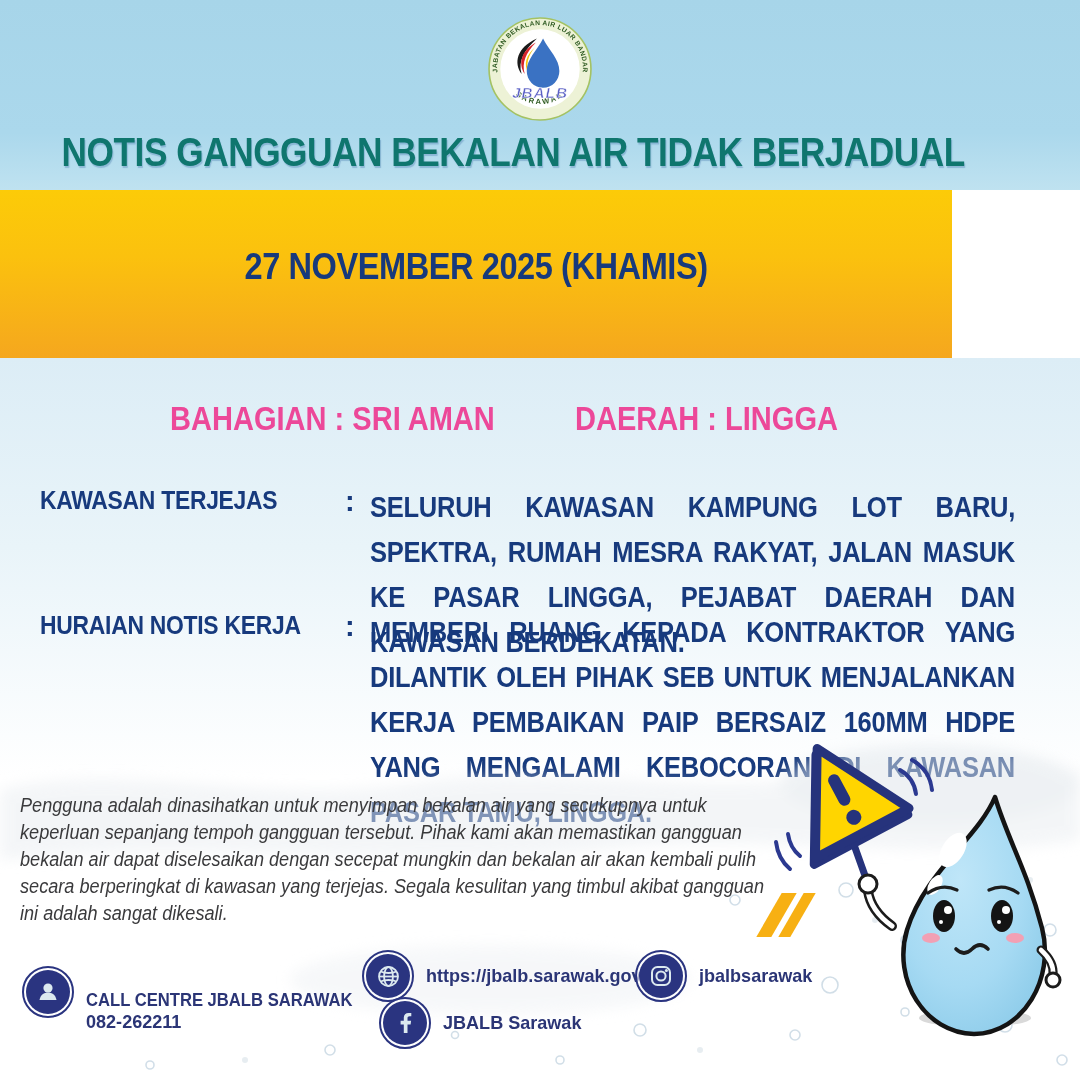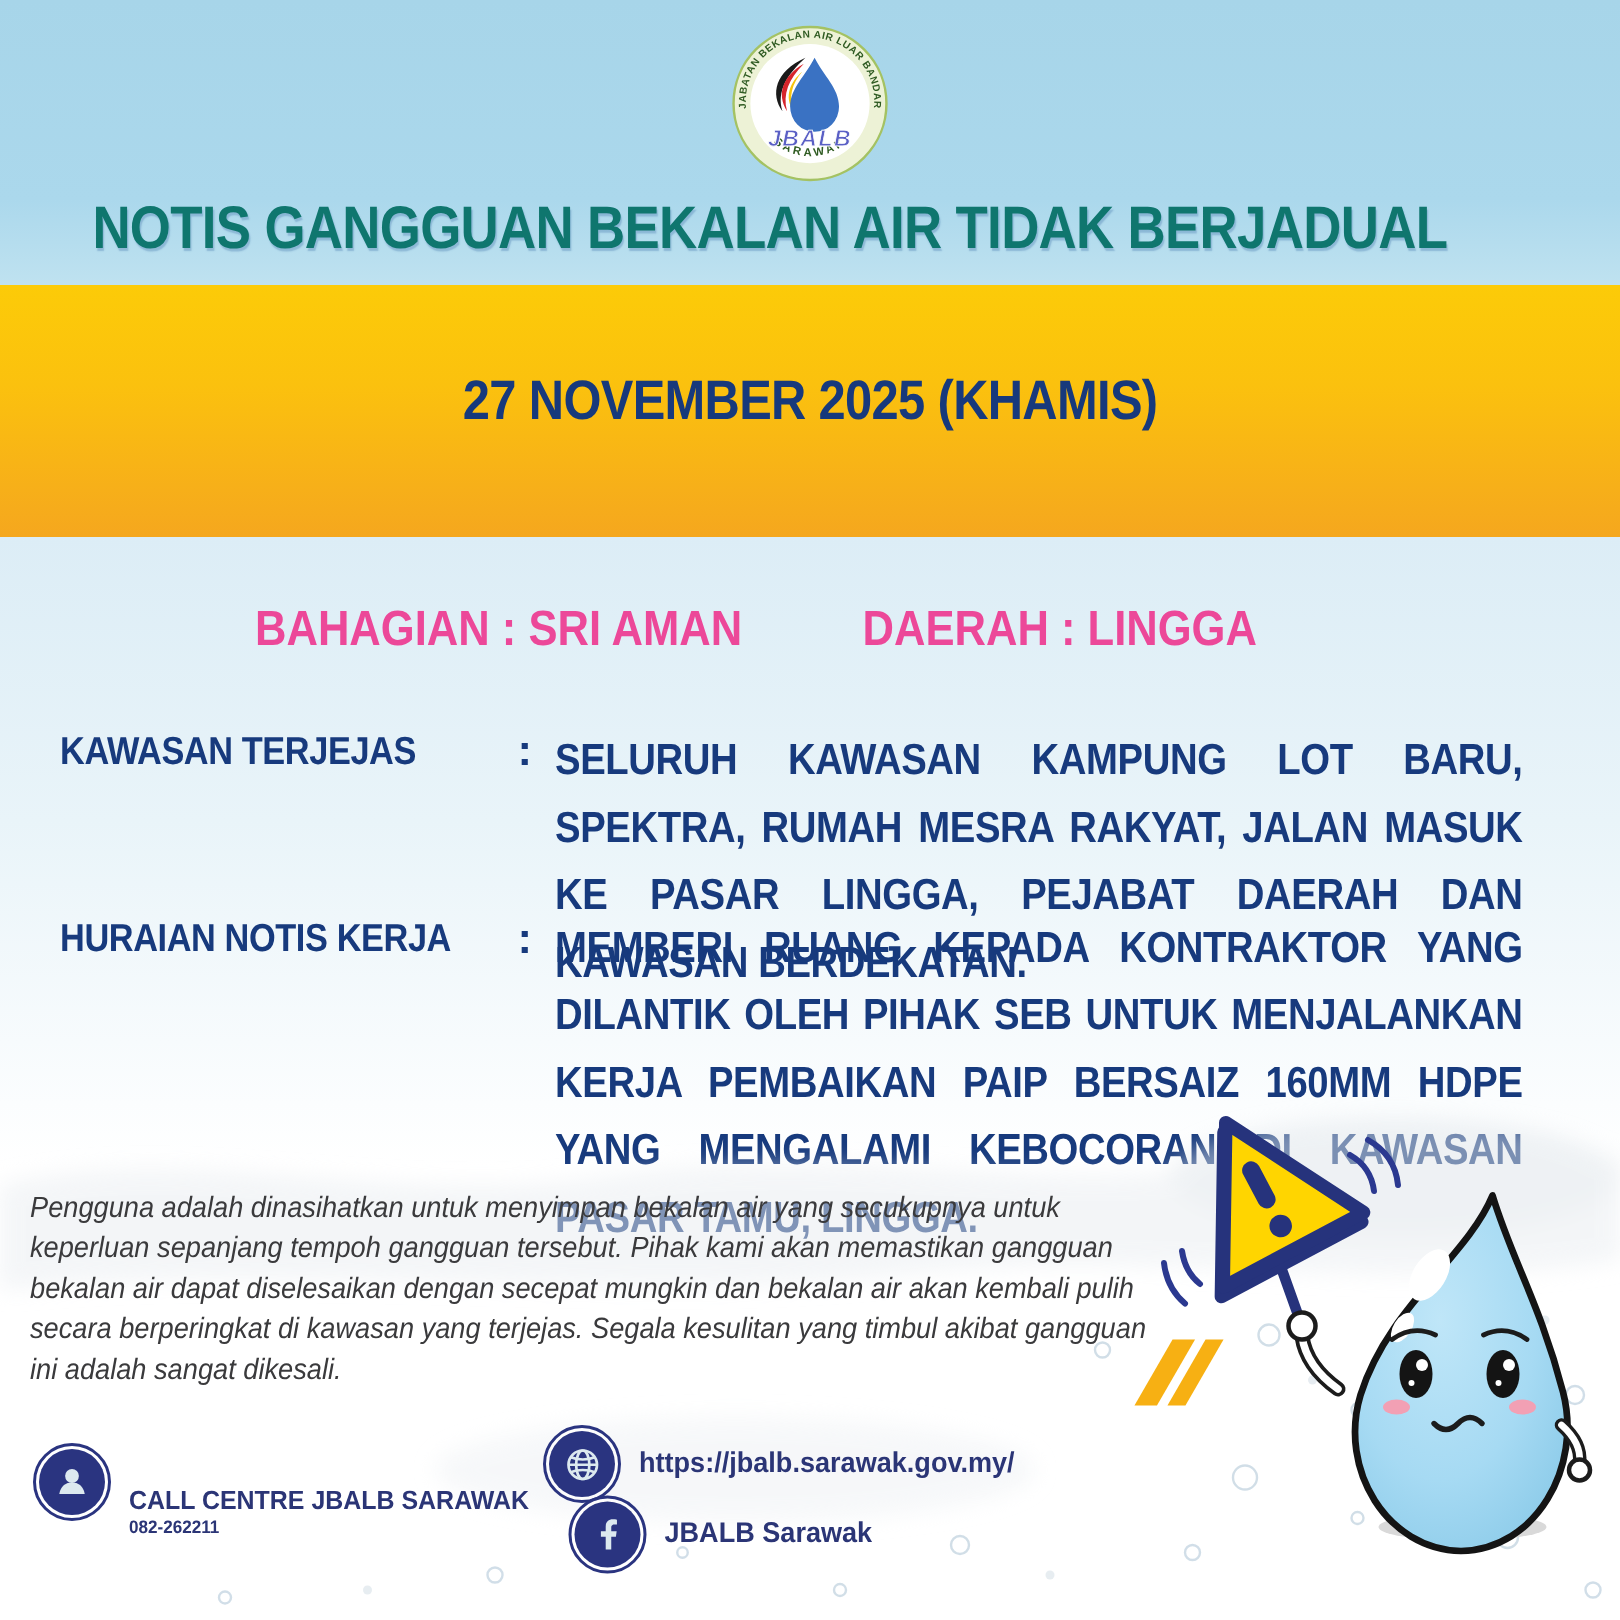--- a/index.html
+++ b/index.html
@@ -17,21 +17,21 @@
   .bottom-band{ position:absolute; left:0; top:778px; width:1080px; height:302px; background:#ffffff; }
   .cx { display:inline-block; transform:scaleX(0.88); transform-origin:center center; white-space:nowrap; }
   .cxl { display:inline-block; transform:scaleX(0.88); transform-origin:left center; white-space:nowrap; }
 
   .logo-wrap{ position:absolute; left:487px; top:16px; width:106px; height:106px; }
 
   .page-title{ position:absolute; left:0; top:130px; width:1007px; text-align:center;
     font-size:40px; font-weight:700; letter-spacing:-0.5px; color:#0f766e;
     text-shadow:1px 2px 1px rgba(90,140,185,0.45); }
 
-  .date-banner{ position:absolute; left:0; top:190px; width:1080px; height:168px;
+  .date-banner{ position:absolute; left:0; top:190px; width:952px; height:168px;
     background:linear-gradient(180deg,#fccb08 0%,#fbc10e 40%,#f5a71e 100%);
     display:flex; flex-direction:column; justify-content:center; align-items:center;
     gap:8px; padding-bottom:14px; }
   .date-banner .line{ font-size:37px; font-weight:700; color:#17397c; letter-spacing:-0.5px; }
 
   .region-row{ position:absolute; left:0; top:400px; width:1080px; height:40px;
     font-size:33px; font-weight:700; color:#ec4899; }
   .region-bahagian{ position:absolute; left:170px; top:0; }
   .region-daerah{ position:absolute; left:575px; top:0; }
 
@@ -62,21 +62,21 @@
   .ci-1{ left:22px; top:950px; }
   .ci-2{ left:362px; top:950px; }
   .ci-3{ left:635px; top:950px; }
   .ci-4{ left:379px; top:997px;align-items:center; }
   .icon-ring{ width:52px; height:52px; border-radius:50%; border:2px solid #2a3480;
     display:flex; align-items:center; justify-content:center; flex:0 0 auto; background:rgba(255,255,255,0.6); }
   .icon-core{ width:44px; height:44px; border-radius:50%; background:#2a3480;
     display:flex; align-items:center; justify-content:center; }
   .contact-text{ color:#2b3576; font-weight:700;margin-top:40px; }
   .contact-text .l1{ font-size:17.5px; letter-spacing:0; }
-  .contact-text .l2{ font-size:12px; }
+  .contact-text .l2{ font-size:19px; }
   .contact-single{ font-size:19px; color:#2b3576; font-weight:700; }
 
   .splash-layer{ position:absolute; left:0; top:730px; width:1080px; height:350px; z-index:1; }
   .mascot-layer{ position:absolute; left:760px; top:720px; width:320px; height:345px; z-index:6; }
 </style>
 </head>
 <body>
 
 <div class="canvas">
 
@@ -197,20 +197,32 @@
           <ellipse cx="13.5" cy="13.5" rx="4.4" ry="9.5"></ellipse>
           <line x1="4" y1="13.5" x2="23" y2="13.5"></line>
           <path d="M5.5,8.5 C10,10.5 17,10.5 21.5,8.5"></path>
           <path d="M5.5,18.5 C10,16.5 17,16.5 21.5,18.5"></path>
         </svg>
       </span>
     </span>
     <span class="contact-single"><span class="cxl" style="transform:scaleX(0.95)">https://jbalb.sarawak.gov.my/</span></span>
   </div>
 
+  <div class="contact-item ci-3">
+    <span class="icon-ring">
+      <span class="icon-core">
+        <svg width="26" height="26" viewBox="0 0 26 26">
+          <rect x="4" y="4" width="18" height="18" rx="5.5" fill="none" stroke="#dce9ef" stroke-width="2"></rect>
+          <circle cx="13" cy="13" r="4.6" fill="none" stroke="#dce9ef" stroke-width="2"></circle>
+          <circle cx="18.4" cy="7.6" r="1.5" fill="#dce9ef"></circle>
+        </svg>
+      </span>
+    </span>
+    <span class="contact-single"><span class="cxl" style="transform:scaleX(0.95)">jbalbsarawak</span></span>
+  </div>
 
   <div class="contact-item ci-4">
     <span class="icon-ring">
       <span class="icon-core">
         <svg width="26" height="26" viewBox="0 0 26 26">
           <path d="M15.5,23 L15.5,14.5 L18.6,14.5 L19.1,10.8 L15.5,10.8 L15.5,8.3 C15.5,7.2 16,6.3 17.6,6.3 L19.3,6.3 L19.3,3.1 C18.6,3 17.5,2.9 16.5,2.9 C13.7,2.9 11.8,4.6 11.8,7.8 L11.8,10.8 L8.6,10.8 L8.6,14.5 L11.8,14.5 L11.8,23 Z" fill="#dce9ef"></path>
         </svg>
       </span>
     </span>
     <span class="contact-single"><span class="cxl" style="transform:scaleX(0.95)">JBALB Sarawak</span></span>

